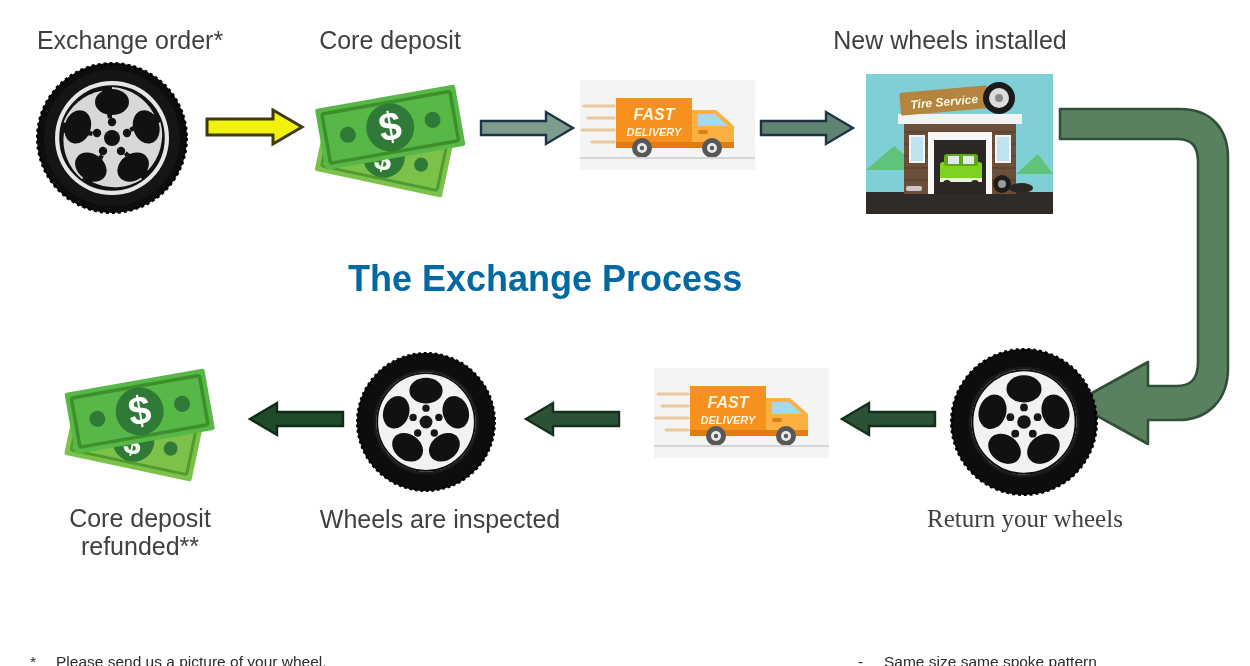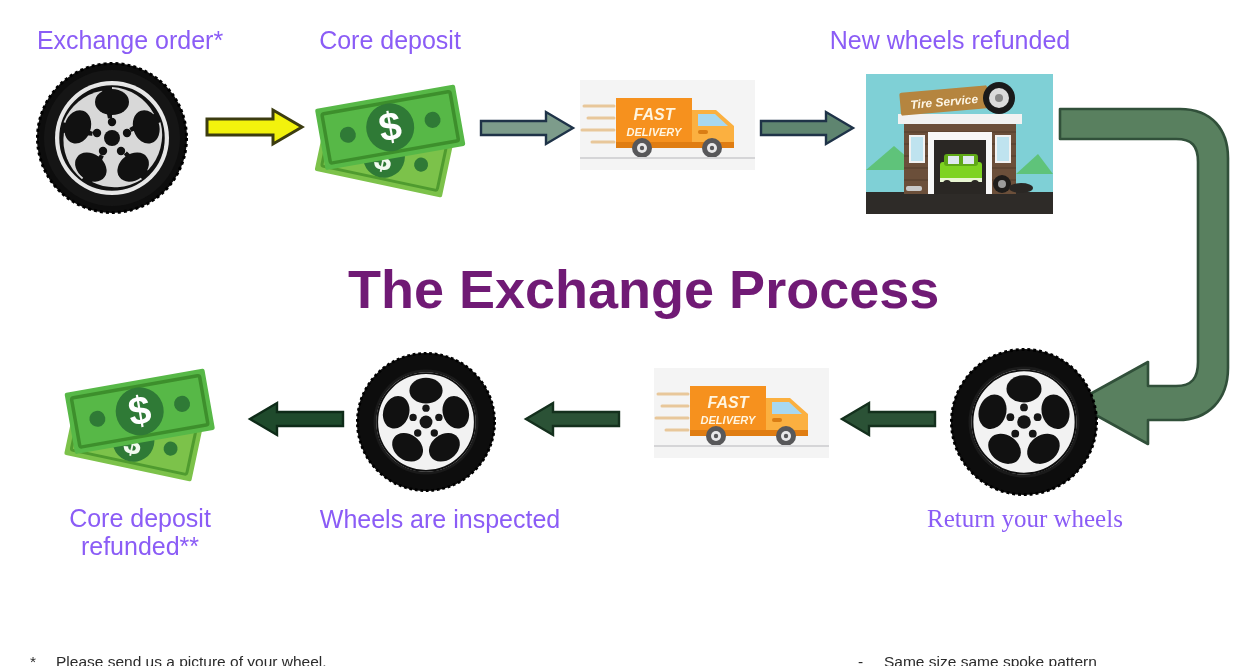--- a/index.html
+++ b/index.html
@@ -4,24 +4,24 @@
 <style>
   html,body{margin:0;padding:0;background:#ffffff;}
   body{
     width:1250px;height:666px;position:relative;overflow:hidden;
     font-family:"Liberation Sans","DejaVu Sans",sans-serif;
     color:#1a1a1a;
   }
   .node{position:absolute;}
   .lbl{
     position:absolute;text-align:center;font-size:25px;line-height:1.12;
-    color:#8b5cf6;white-space:pre-line;font-weight:400;
+    color:#404040;white-space:pre-line;font-weight:400;
   }
   .title{
-    position:absolute;font-size:54px;font-weight:bold;color:#701a75;
+    position:absolute;font-size:36px;font-weight:bold;color:#0369a1;
     letter-spacing:0px;white-space:nowrap;
   }
   .foot{
     position:absolute;font-size:15.5px;color:#2b2b2b;line-height:1.75;
     white-space:pre;
   }
   .foot-row{display:flex;}
   .foot-mark{display:inline-block;width:26px;flex:none;}
   svg{display:block;overflow:visible;}
 </style>
@@ -133,21 +133,21 @@
     <line x1="0" y1="78" x2="175" y2="78" stroke="#d5d5d7" stroke-width="2"></line>
   </svg>
 </div>
 
 <div class="node" style="left:760px;top:110px;">
   <svg width="96" height="36" viewBox="0 0 96 36">
     <path d="M1 11 L66 11 L66 2 L93 18 L66 34 L66 25 L1 25 Z" fill="#5f8570" stroke="#1f3348" stroke-width="2.4" stroke-linejoin="miter"></path>
   </svg>
 </div>
 
-<div class="lbl" style="left:805px;top:26px;width:290px;">New wheels refunded</div>
+<div class="lbl" style="left:805px;top:26px;width:290px;">New wheels installed</div>
 
 <div class="node" style="left:866px;top:74px;">
   <svg width="187" height="140" viewBox="0 0 187 140">
     <rect x="0" y="0" width="187" height="140" fill="#7fd0d6"></rect>
     <path d="M0 96 L28 72 L56 96 Z" fill="#5fc37a"></path>
     <path d="M150 100 L172 80 L187 100 Z" fill="#5fc37a"></path>
     <rect x="0" y="118" width="187" height="22" fill="#2e2b28"></rect>
     <rect x="38" y="46" width="112" height="74" fill="#6b4f3a"></rect>
     <g stroke="#5a4230" stroke-width="1.4">
       <line x1="38" y1="58" x2="150" y2="58"></line>

